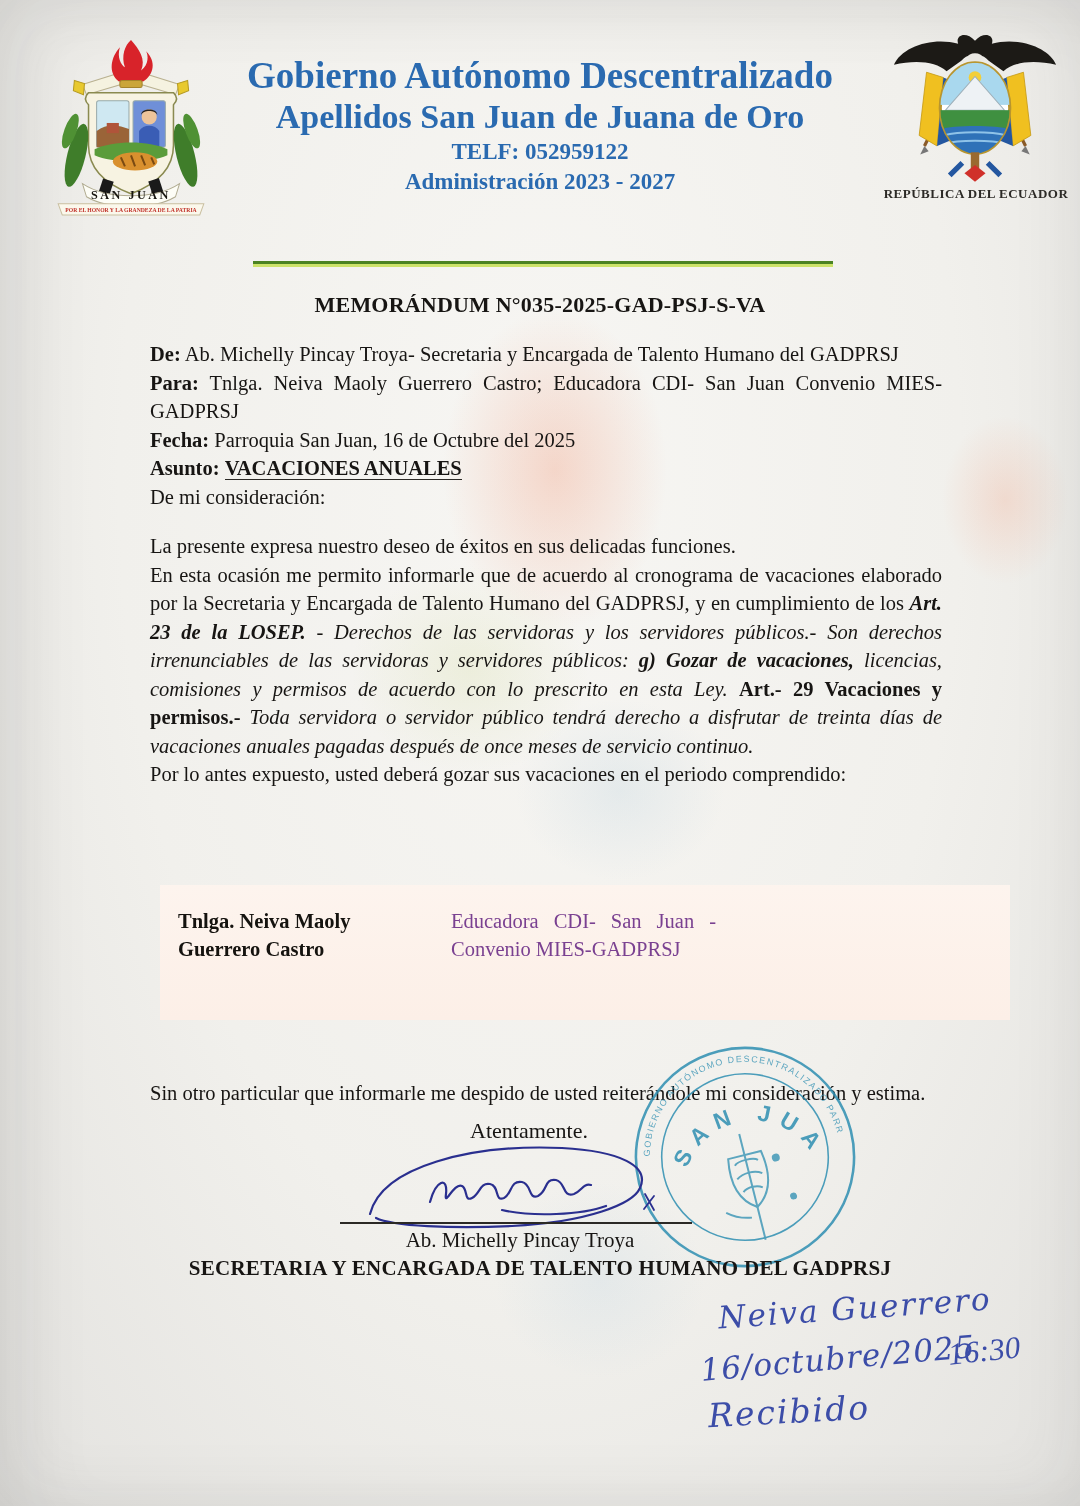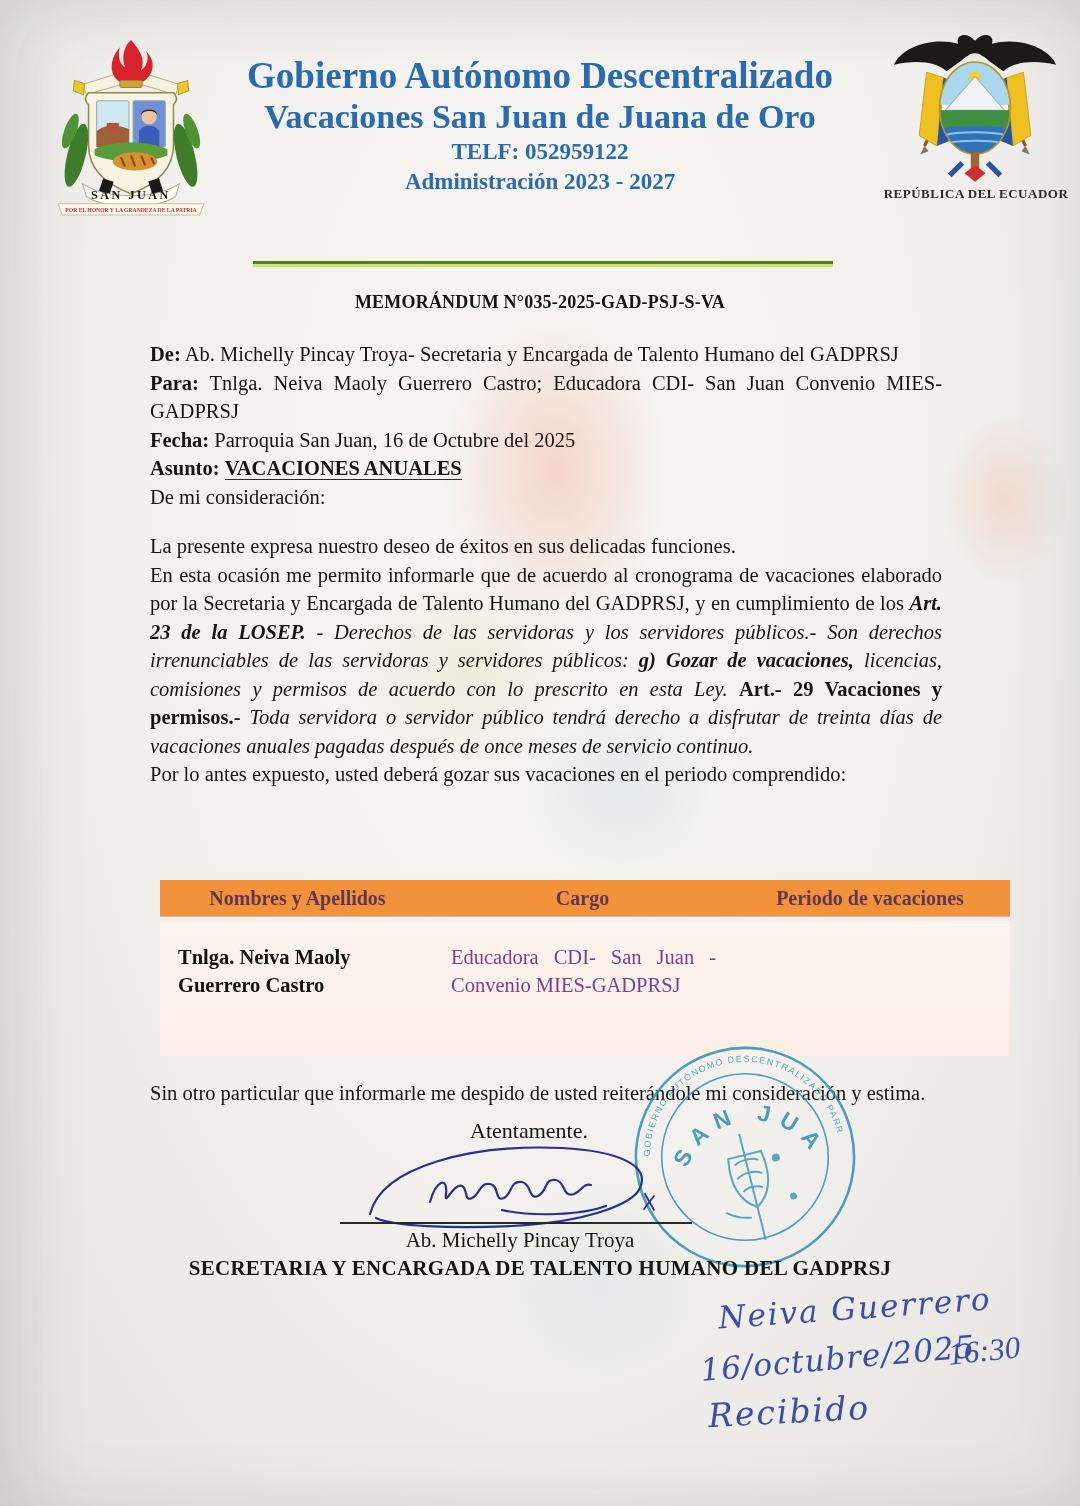--- a/index.html
+++ b/index.html
@@ -28,21 +28,21 @@
   }
   .abs{position:absolute;}
   
   .hdr-center{left:170px;top:56px;width:740px;text-align:center;color:var(--header-blue);}
   .hdr-t1{font-size:37px;font-weight:bold;line-height:1.1;}
   .hdr-t2{font-size:34px;font-weight:bold;line-height:1.15;}
   .hdr-sub{font-size:23px;font-weight:bold;line-height:1.23;margin-top:2px;}
   .green-line{left:253px;top:261px;width:580px;height:0;border-top:3px solid var(--line-green-dark);box-shadow:0 3px 0 var(--line-green-light);}
   .seal-caption{left:878px;top:186px;width:196px;text-align:center;font-size:13px;font-weight:bold;color:#2c2a26;letter-spacing:.5px;}
   
-  .memo-title{left:0;top:292px;width:1080px;text-align:center;font-size:18px;font-weight:bold;letter-spacing:.2px;}
+  .memo-title{left:0;top:292px;width:1080px;text-align:center;font-size:22px;font-weight:bold;letter-spacing:.2px;}
   .doc-body{left:150px;top:340px;width:792px;font-size:20.5px;line-height:28.5px;text-align:justify;}
   .doc-body p{margin:0;}
   .doc-body p.par{margin-top:0px;}
   .gap{height:21px;}
   .b{font-weight:bold;}
   .i{font-style:italic;}
   .u{border-bottom:1.5px solid #2b2925;}
   
   .vac-table{left:160px;top:880px;width:850px;}
   .thead{display:flex;background:var(--table-header-orange);height:36px;align-items:center;box-shadow:0 1px 0 rgba(180,100,30,.4);}
@@ -133,46 +133,41 @@
       <path d="M60,102 C75,98 105,98 120,102 M60,110 C75,106 105,106 120,110" stroke="#8fc3e8" stroke-width="2" fill="none"></path>
     </g>
     <rect x="86" y="118" width="8" height="20" fill="#9a6a30"></rect>
     <path d="M80,138 L90,130 L100,138 L90,146 Z" fill="#d0302a"></path>
     <path d="M78,128 L66,140 M102,128 L114,140" stroke="#2457a0" stroke-width="5"></path>
   </svg>
   <div class="abs seal-caption">REPÚBLICA DEL ECUADOR</div>
 
   <div class="abs hdr-center">
     <div class="hdr-t1">Gobierno Autónomo Descentralizado</div>
-    <div class="hdr-t2">Vacaciones San Juan de Juana de Oro</div>
+    <div class="hdr-t2">Apellidos San Juan de Juana de Oro</div>
     <div class="hdr-sub">TELF: 052959122</div>
     <div class="hdr-sub">Administración 2023 - 2027</div>
   </div>
   <div class="abs green-line"></div>
 
   <div class="abs memo-title">MEMORÁNDUM N°035-2025-GAD-PSJ-S-VA</div>
 
   <div class="abs doc-body">
     <p class="line"><span class="b">De:</span><span> Ab. Michelly Pincay Troya- Secretaria y Encargada de Talento Humano del GADPRSJ</span></p>
     <p class="line"><span class="b">Para:</span><span> Tnlga. Neiva Maoly Guerrero Castro; Educadora CDI- San Juan Convenio MIES-GADPRSJ</span></p>
     <p class="line"><span class="b">Fecha:</span><span> Parroquia San Juan, 16 de Octubre del 2025</span></p>
     <p class="line"><span class="b">Asunto:</span><span> </span><span class="b u">VACACIONES ANUALES</span></p>
     <p class="line"><span>De mi consideración:</span></p>
     <div class="gap"></div>
     <p class="par"><span>La presente expresa nuestro deseo de éxitos en sus delicadas funciones.</span></p>
     <p class="par"><span>En esta ocasión me permito informarle que de acuerdo al cronograma de vacaciones elaborado por la Secretaria y Encargada de Talento Humano del GADPRSJ, y  en cumplimiento de los </span><span class="b i">Art. 23 de la LOSEP.</span><span class="i"> - Derechos de las servidoras y los servidores públicos.- Son derechos irrenunciables de las servidoras y servidores públicos: </span><span class="b i">g) Gozar de vacaciones,</span><span class="i"> licencias, comisiones y permisos de acuerdo con lo prescrito en esta Ley. </span><span class="b">Art.- 29 Vacaciones y permisos.-</span><span class="i"> Toda servidora o servidor público tendrá derecho a disfrutar de treinta días de vacaciones anuales pagadas después de once meses de servicio continuo.</span></p>
     <p class="par"><span>Por lo antes expuesto, usted deberá gozar sus vacaciones en el periodo comprendido:</span></p>
   </div>
 
   <div class="abs vac-table">
-    <div class="thead">
-      <div class="th">Nombres y Apellidos</div>
-      <div class="th">Cargo</div>
-      <div class="th">Periodo de vacaciones</div>
-    </div>
     <div class="trow">
       <div class="td name">Tnlga. Neiva Maoly Guerrero Castro</div>
       <div class="td cargo">Educadora CDI- San Juan -Convenio MIES-GADPRSJ</div>
     </div>
   </div>
 
   <p class="abs closing"><span>Sin otro particular que informarle me despido de usted reiterándole mi consideración y estima.</span></p>
   <div class="abs farewell">Atentamente.</div>
 
   <div class="abs stamp-wrap">

